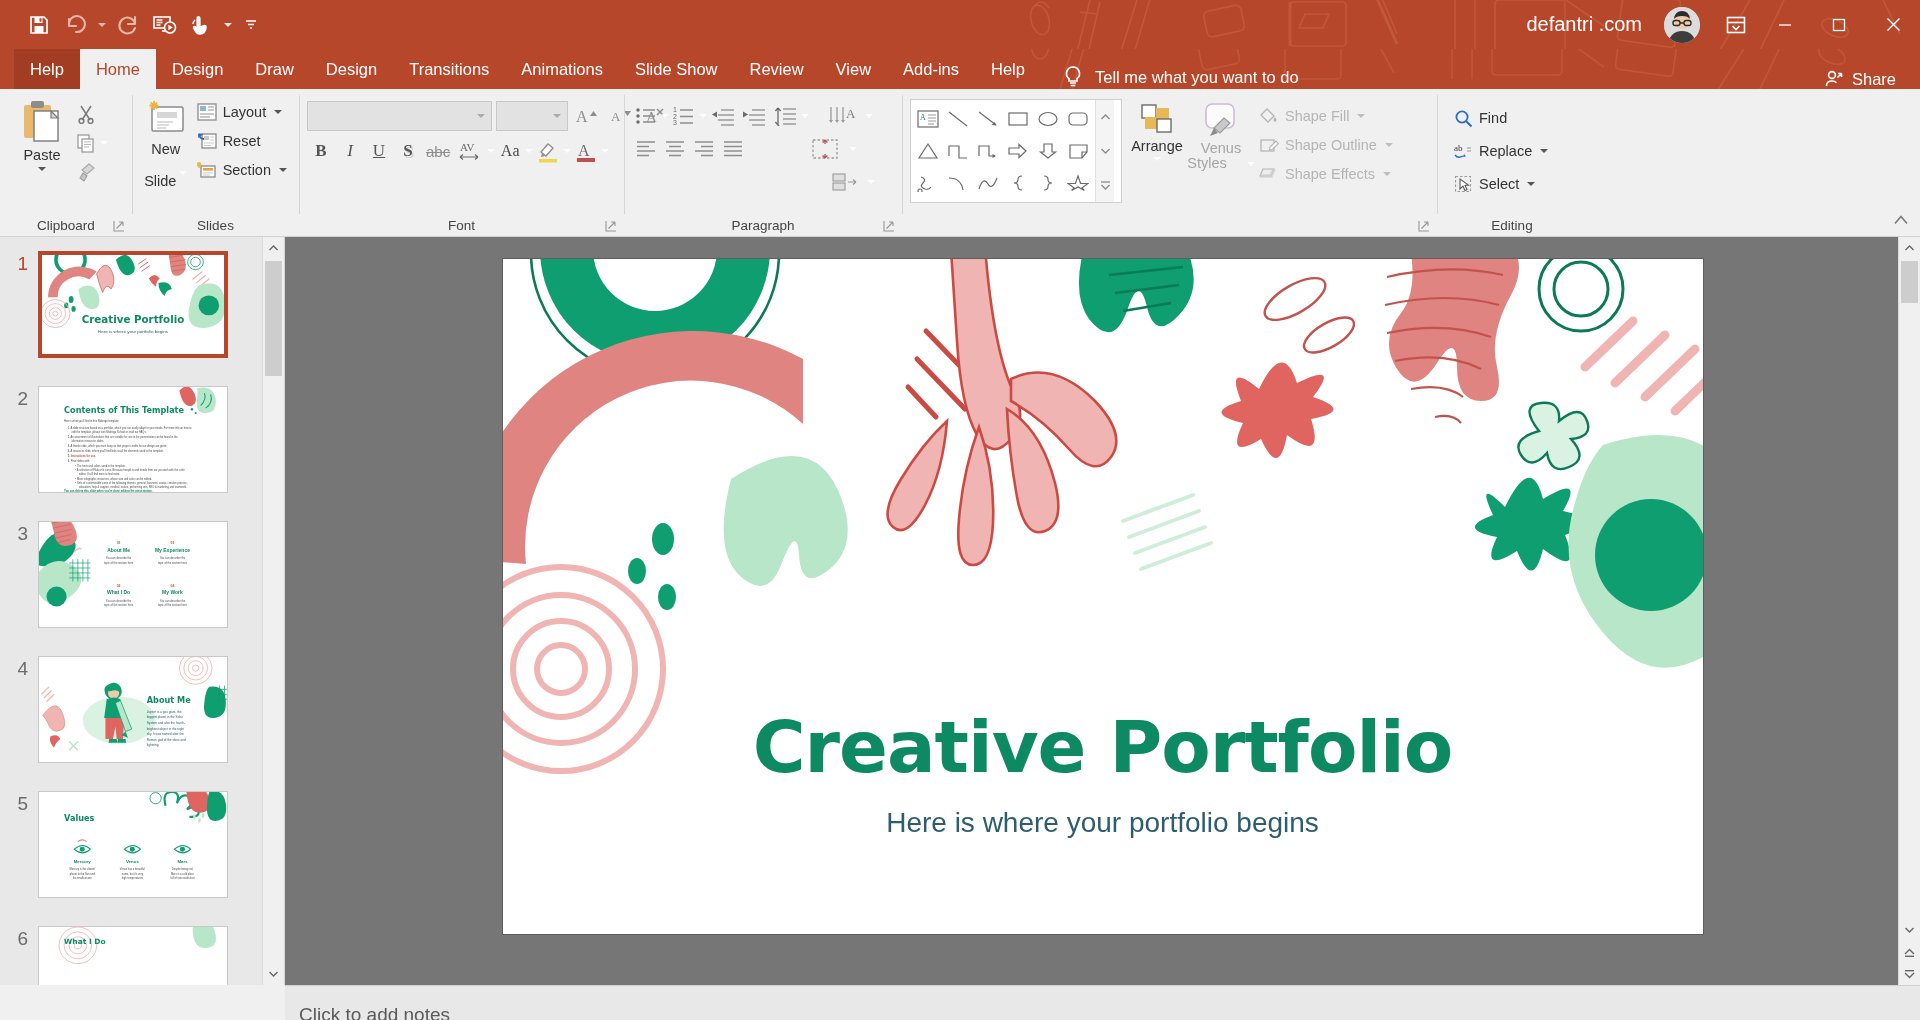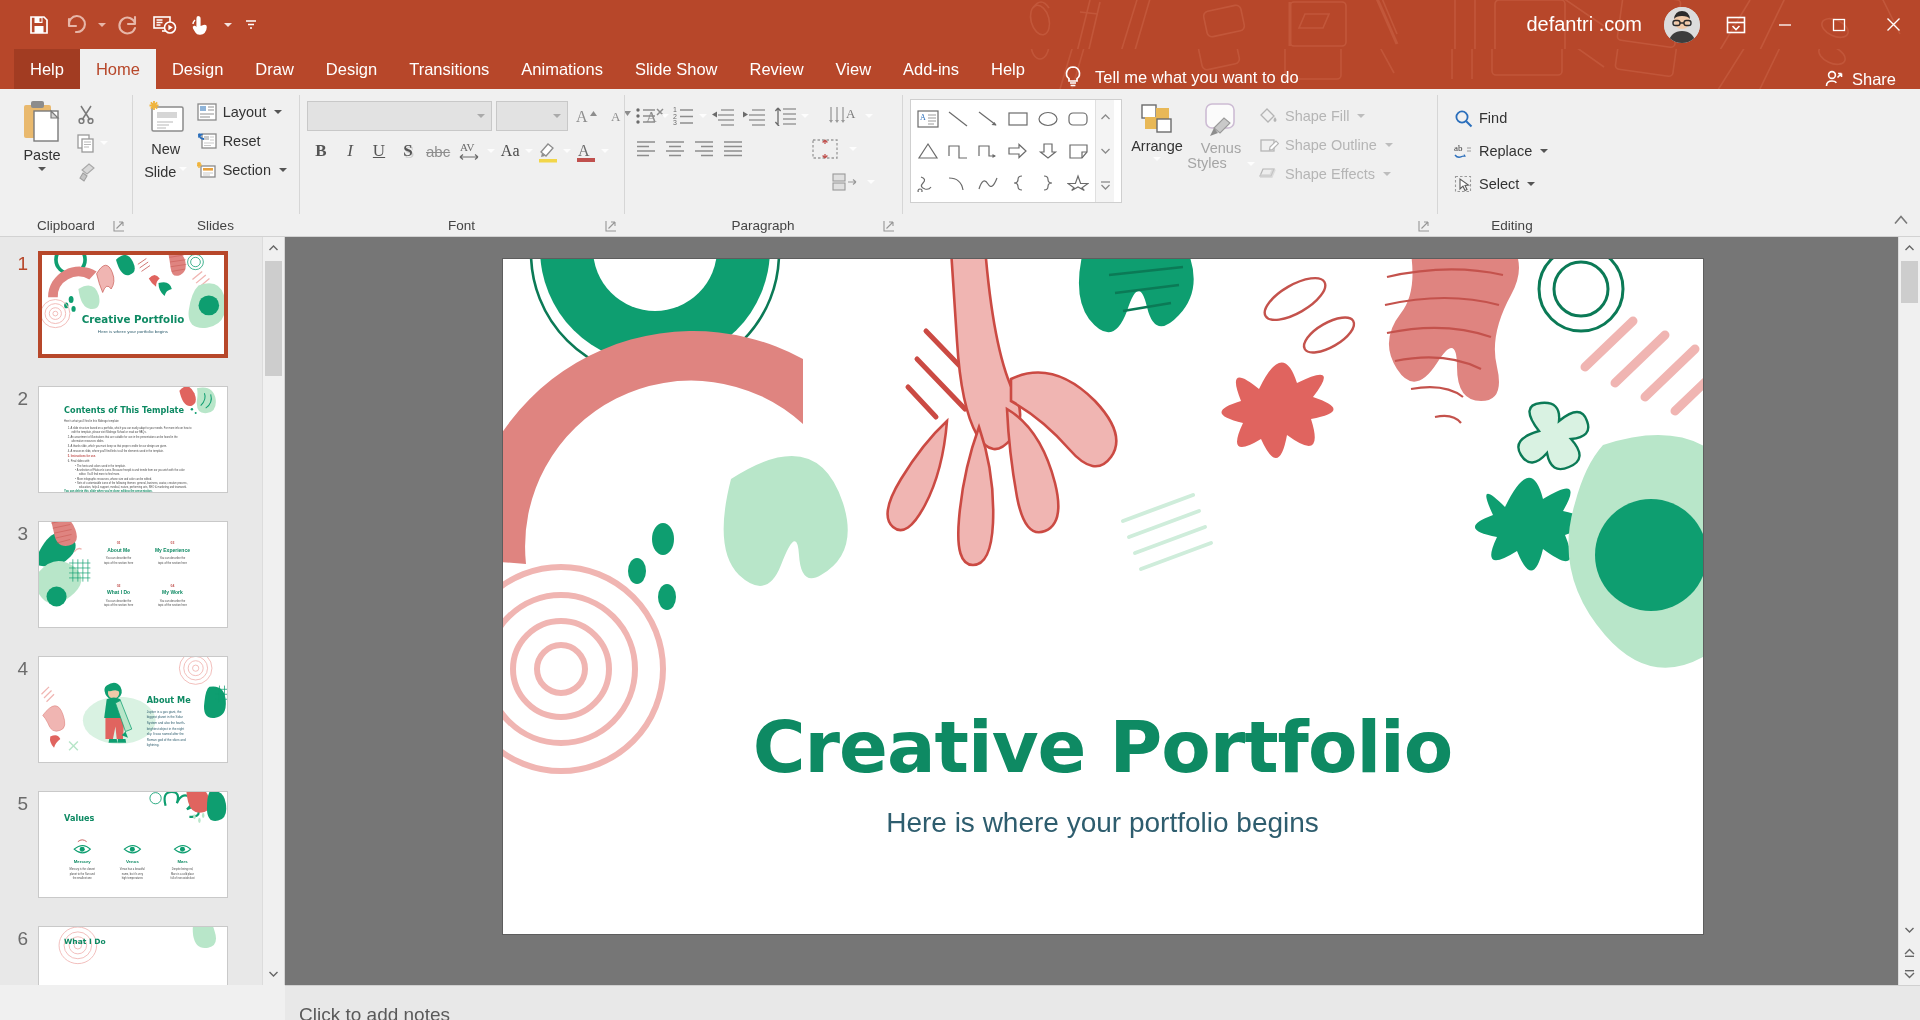--- a/index.html
+++ b/index.html
@@ -413,21 +413,21 @@
     <div class="rg-body">
       <div class="bigbtn" style="width:66px">
         <svg width="44" height="40" viewBox="0 0 44 40">
           <rect x="8" y="8" width="31" height="24" rx="1.5" fill="#fff" stroke="#8a8a8a" stroke-width="1.5"></rect>
           <rect x="13" y="13" width="20" height="6" fill="#d6d6d6"></rect>
           <path d="M13 23h16M13 26h12M13 29h9" stroke="#cfcfcf" stroke-width="1.4"></path>
           <path d="M10 2 l0 9 M5.5 6.5 l9 0 M6.8 3.3 l6.4 6.4 M13.2 3.3 l-6.4 6.4" stroke="#f0b43c" stroke-width="1.8"></path>
         </svg>
         <span class="lbl" style="white-space:nowrap">New</span>
         <span style="display:flex;align-items:center;gap:3px">
-          <span class="lbl" style="margin-top:8px">Slide</span>
+          <span class="lbl" style="margin-top:17px">Slide</span>
           <span class="caret-d"></span>
         </span>
       </div>
       <div class="minicol">
         <div class="minibtn">
           <svg width="20" height="18" viewBox="0 0 20 18">
               <rect x="1" y="1" width="18" height="16" fill="#fff" stroke="#8a8a8a" stroke-width="1.3"></rect>
               <rect x="3" y="3" width="6" height="5" fill="#8fb4d9"></rect>
               <path d="M11 4h6M11 7h6M3 11h14M3 14h10" stroke="#b6b6b6" stroke-width="1.3"></path>
             </svg>

